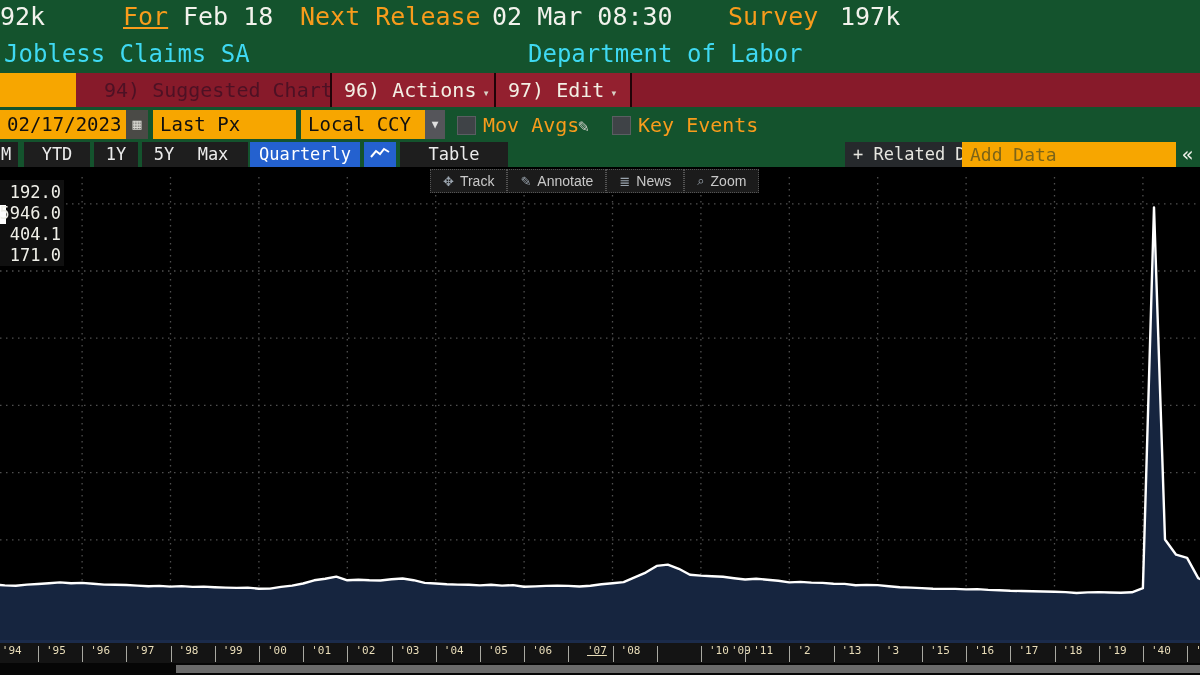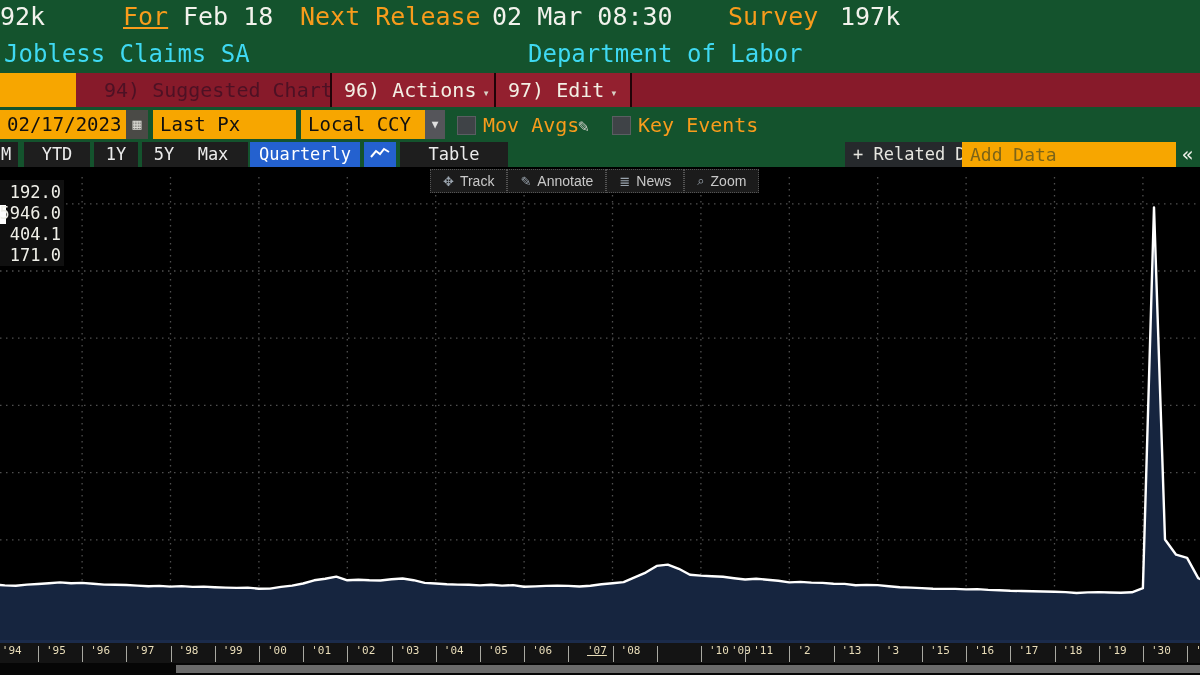--- a/index.html
+++ b/index.html
@@ -224,21 +224,21 @@
       <div class="xlab" style="left: 930px;">'15</div>
       <div class="xtick" style="left: 966.1px;"></div>
       <div class="xlab" style="left: 974.2px;">'16</div>
       <div class="xtick" style="left: 1010.3px;"></div>
       <div class="xlab" style="left: 1018.4px;">'17</div>
       <div class="xtick" style="left: 1054.5px;"></div>
       <div class="xlab" style="left: 1062.6px;">'18</div>
       <div class="xtick" style="left: 1098.7px;"></div>
       <div class="xlab" style="left: 1106.8px;">'19</div>
       <div class="xtick" style="left: 1142.9px;"></div>
-      <div class="xlab" style="left: 1151px;">'30</div>
+      <div class="xlab" style="left: 1151px;">'40</div>
       <div class="xtick" style="left: 1187.1px;"></div>
       <div class="xlab" style="left: 1195.2px;">'21</div>
     </div>
 
   <div class="abs" id="scrollrow">
     <div id="scrollthumb"></div>
   </div>
 
 </div>
 

